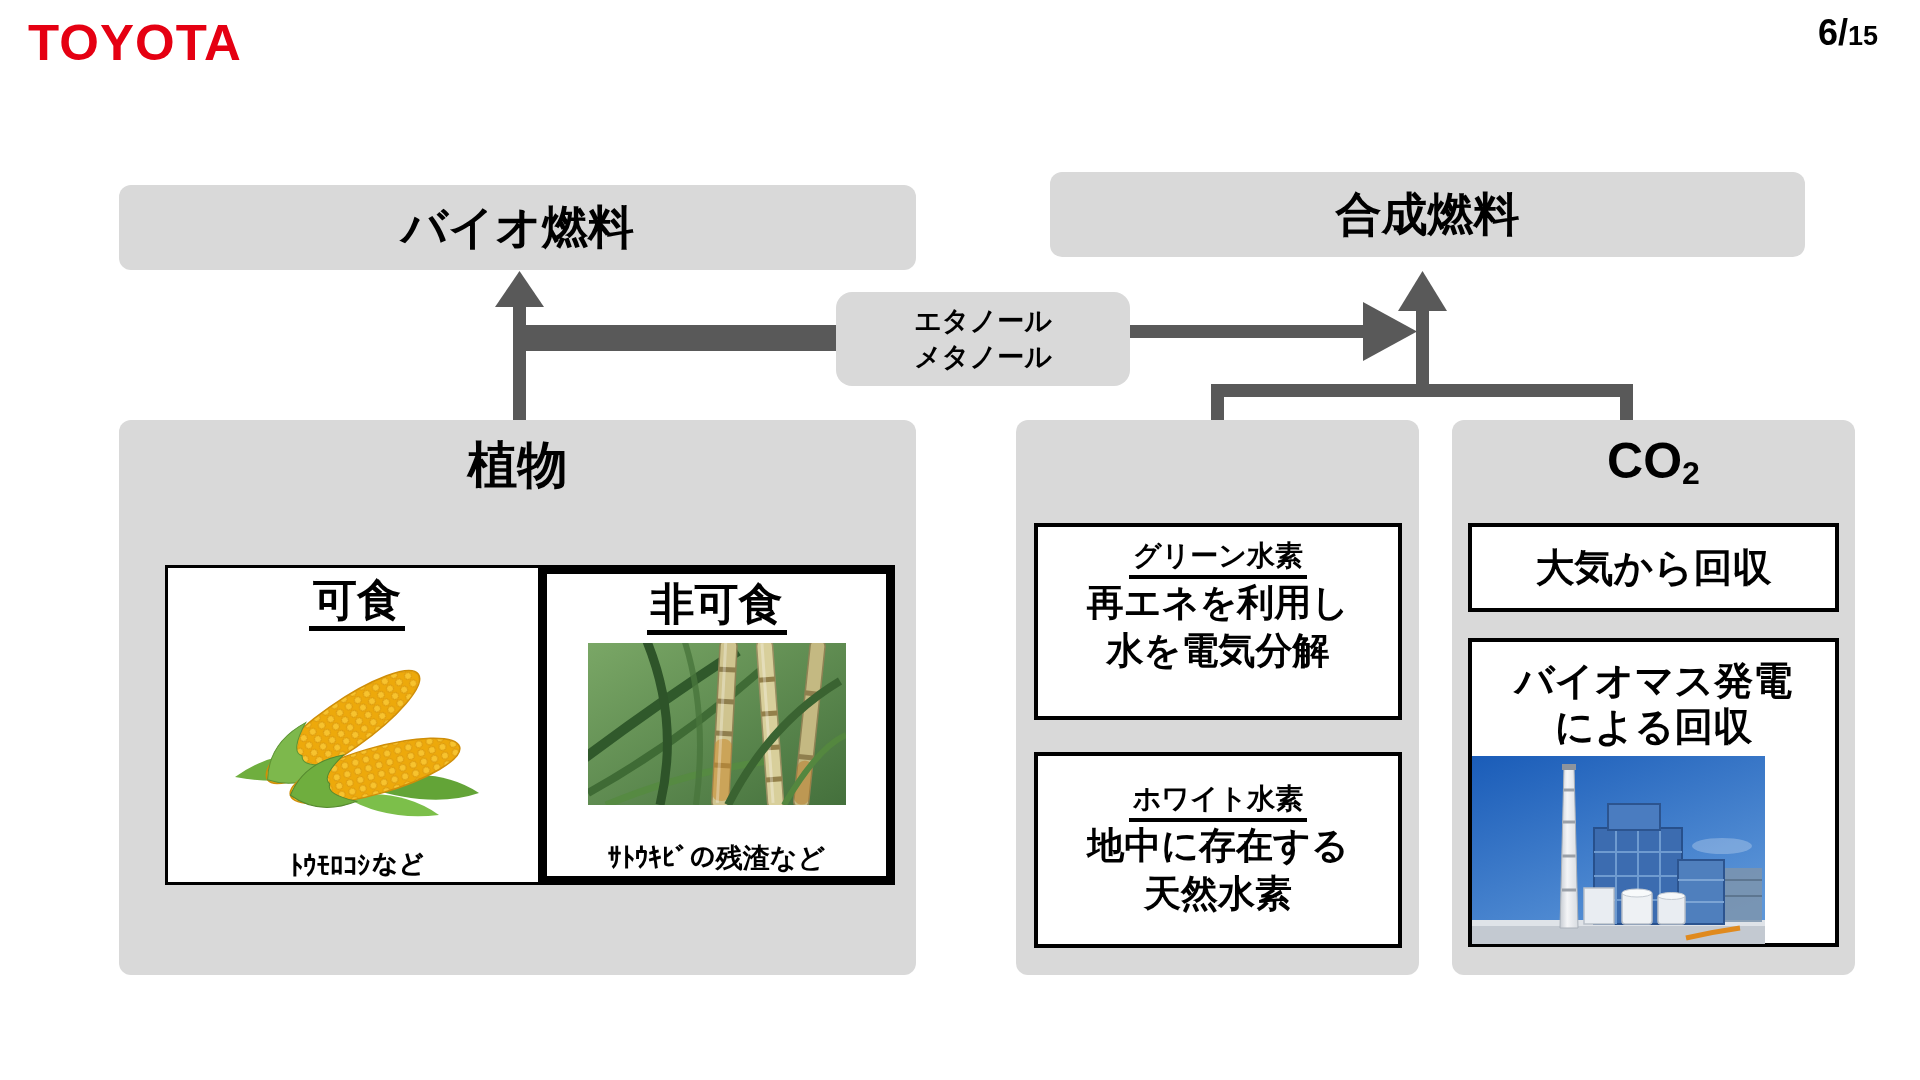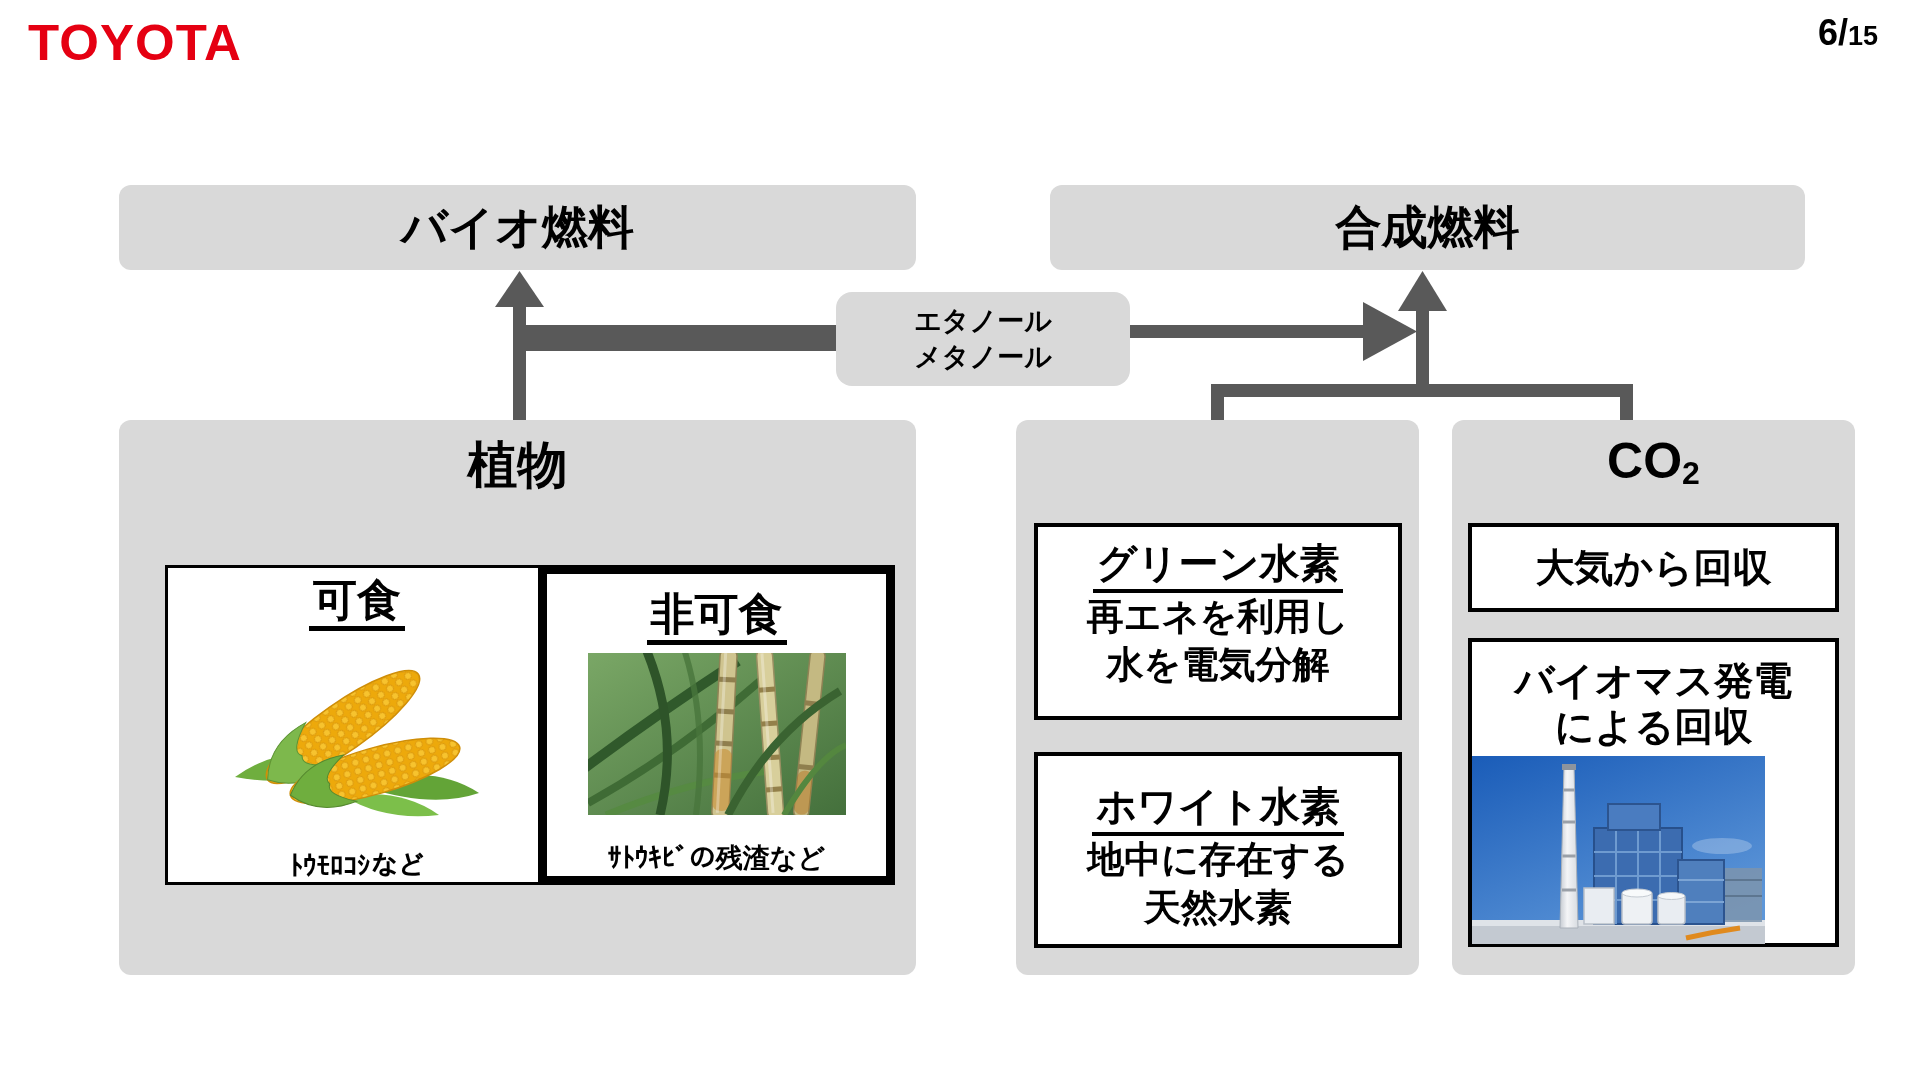--- a/index.html
+++ b/index.html
@@ -36,38 +36,38 @@
   .wbox{position:absolute;background:#fff;border:4px solid #000;text-align:center;}
   .u{display:inline-block;border-bottom:4px solid #000;padding:0 4px 2px;}
 
   
   .box-ethanol{left:836px;top:292px;width:294px;height:94px;border-radius:16px;
     display:flex;flex-direction:column;align-items:center;justify-content:center;
     font-size:27px;font-weight:800;line-height:1.35;}
 
   
   .box-biofuel{left:119px;top:185px;width:797px;height:85px;}
-  .box-synfuel{left:1050px;top:185px;width:755px;height:85px;}
+  .box-synfuel{left:1050px;top:172px;width:755px;height:85px;}
 
   
   .box-plants{left:119px;top:420px;width:797px;height:555px;}
   .box-edible{left:46px;top:145px;width:384px;height:320px;border-width:3px;
     display:flex;flex-direction:column;align-items:center;padding-top:8px;}
   .box-nonedible{left:419px;top:145px;width:357px;height:320px;border-width:9px;
-    display:flex;flex-direction:column;align-items:center;padding-top:16px;}
+    display:flex;flex-direction:column;align-items:center;padding-top:6px;}
   .food-title{font-size:44px;font-weight:800;line-height:1.1;}
   .food-title .u{border-bottom-width:5px;}
   .photo{display:block;margin-top:8px;}
   .caption{font-size:27px;font-weight:800;margin-top:auto;white-space:nowrap;}
 
   
   .box-hydrogen{left:1016px;top:420px;width:403px;height:555px;}
   .box-green{left:18px;top:103px;width:368px;height:197px;padding-top:12px;}
   .box-white{left:18px;top:332px;width:368px;height:196px;padding-top:26px;}
-  .h2-title{font-size:40px;font-weight:800;line-height:1.2;text-decoration:underline;}
+  .h2-title{font-size:28px;font-weight:800;line-height:1.2;text-decoration:underline;}
   .h2-line{font-size:37px;font-weight:800;line-height:1.3;}
 
   
   .box-co2{left:1452px;top:420px;width:403px;height:555px;}
   .co2-sub{font-size:32px;font-weight:800;vertical-align:-6px;}
   .box-atmo{left:16px;top:103px;width:371px;height:89px;
     display:flex;align-items:center;justify-content:center;
     font-size:39px;font-weight:800;}
   .box-biomass{left:16px;top:218px;width:371px;height:309px;padding-top:16px;}
   .bm-line{font-size:39px;font-weight:800;line-height:1.18;}

